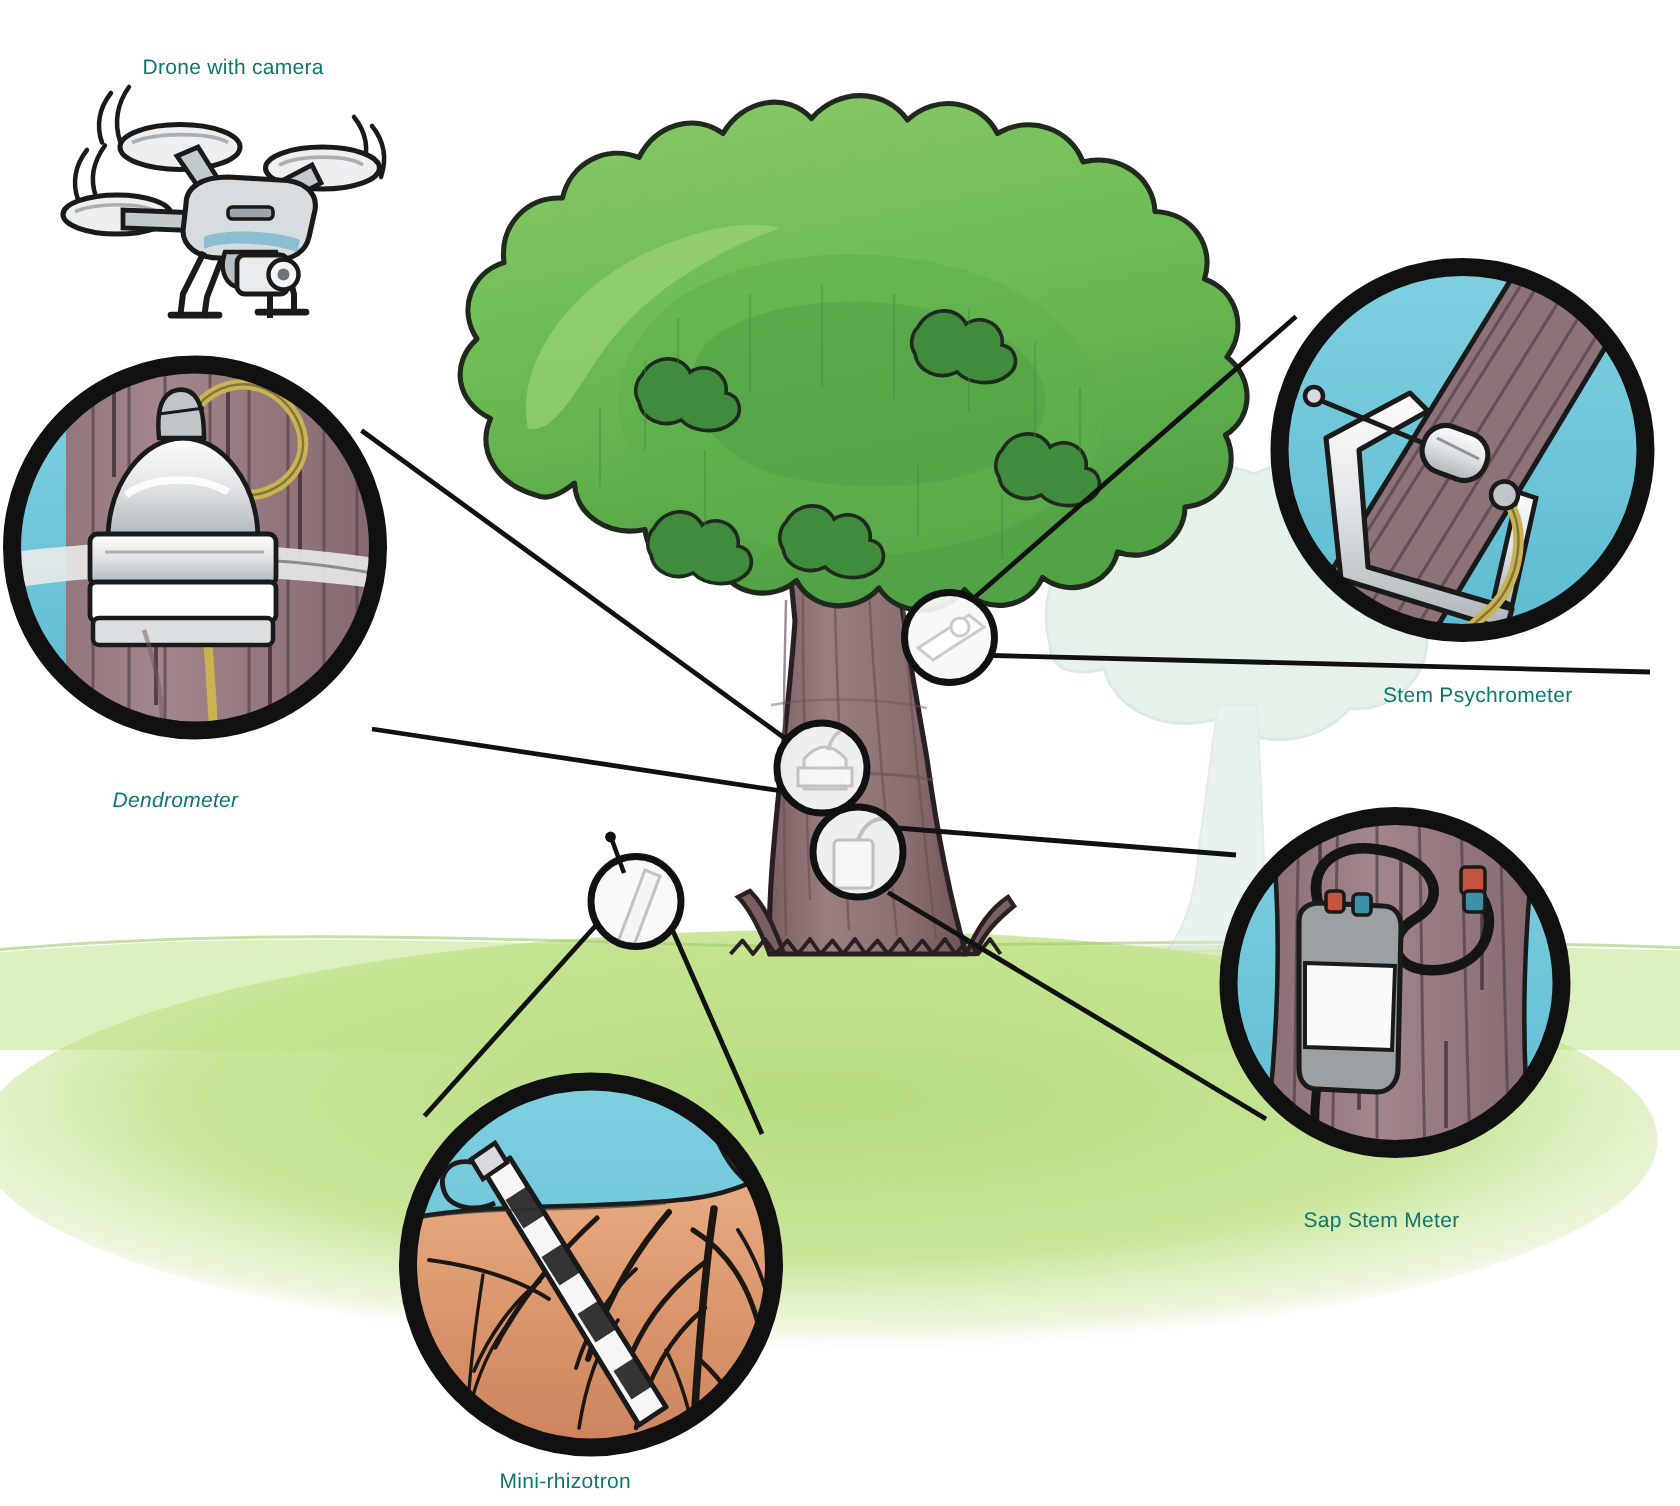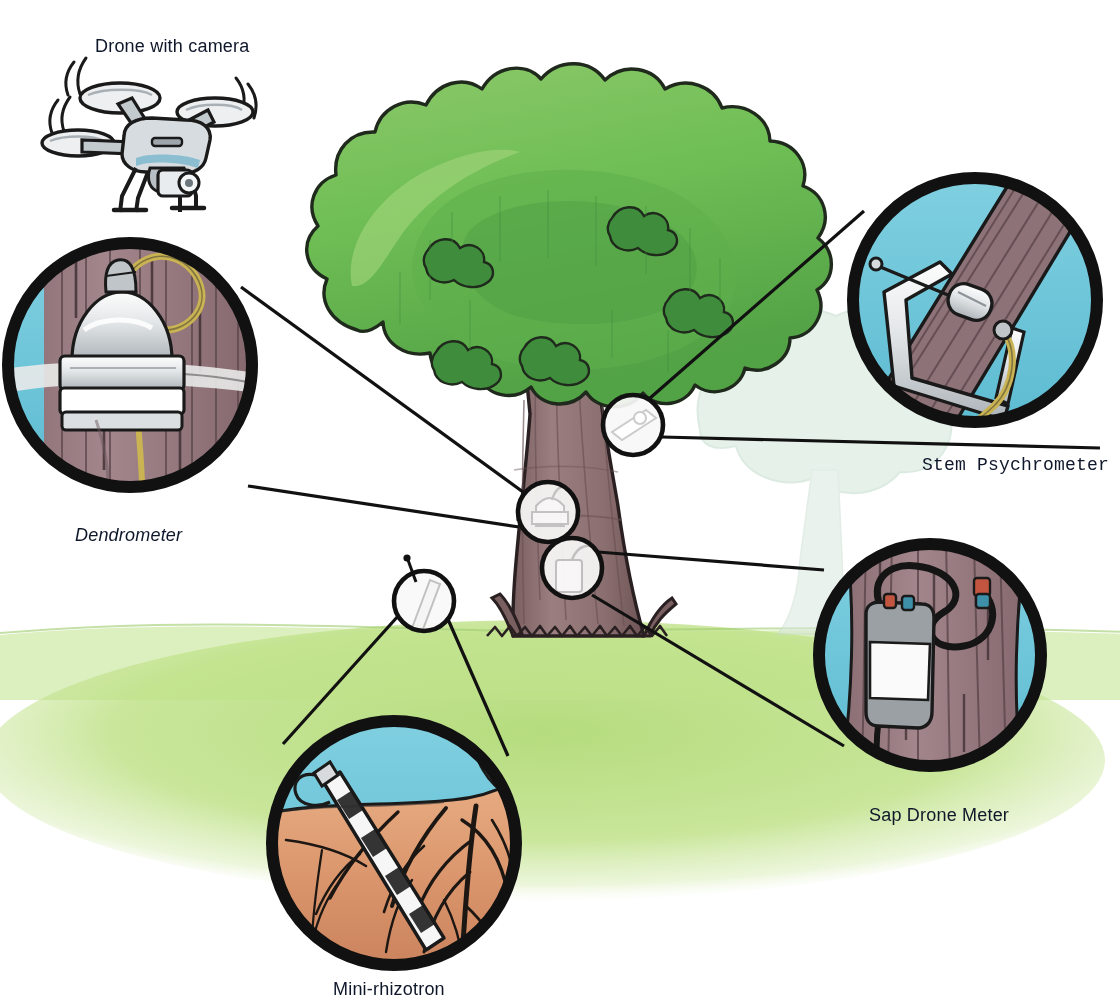--- a/index.html
+++ b/index.html
@@ -7,29 +7,29 @@
   body{
     width:1120px;height:1004px;overflow:hidden;position:relative;
     font-family:"Liberation Sans","DejaVu Sans",sans-serif;
     color:#231f20;
   }
   #stage{position:absolute;left:0;top:0;width:1120px;height:1004px;}
   #stage svg{position:absolute;left:0;top:0;width:1120px;height:1004px;}
   .label{
     position:absolute;
     font-family:"Liberation Sans","DejaVu Sans",sans-serif;
-    font-size:18px;
+    font-size:14px;
     letter-spacing:0.2px;
-    color:#0f172a;
+    color:#0f766e;
     white-space:nowrap;
     line-height:1;
   }
   #lbl-drone{left:95px;top:37px;}
   #lbl-dendro{left:75px;top:526px;font-style:italic;}
-  #lbl-stem{left:922px;top:456px;font-family:Liberation Mono, monospace;}
+  #lbl-stem{left:922px;top:456px;}
   #lbl-sap{left:869px;top:806px;}
   #lbl-rhizo{left:333px;top:980px;}
 </style>
 </head>
 <body>
 
 <div id="stage">
 <svg viewBox="0 0 1120 1004" xmlns="http://www.w3.org/2000/svg">
   <defs>
 
@@ -502,15 +502,15 @@
   </g>
 </svg>
 </div>
 
 <div class="label" id="lbl-drone">Drone with camera</div>
 
 <div class="label" id="lbl-dendro">Dendrometer</div>
 
 <div class="label" id="lbl-stem">Stem Psychrometer</div>
 
-<div class="label" id="lbl-sap">Sap Drone Meter</div>
+<div class="label" id="lbl-sap">Sap Stem Meter</div>
 
 <div class="label" id="lbl-rhizo">Mini-rhizotron</div>
 
 </body></html>

